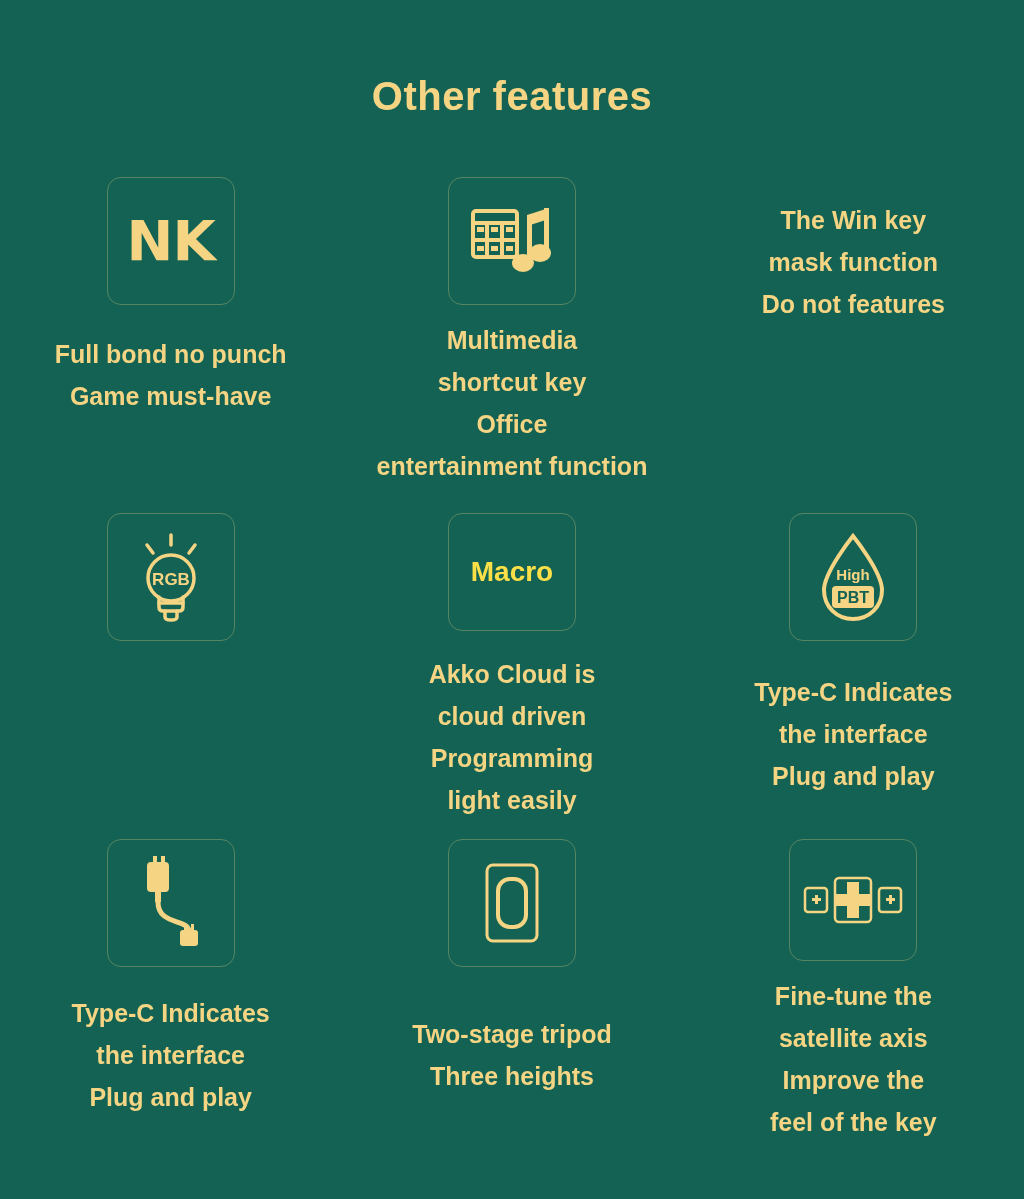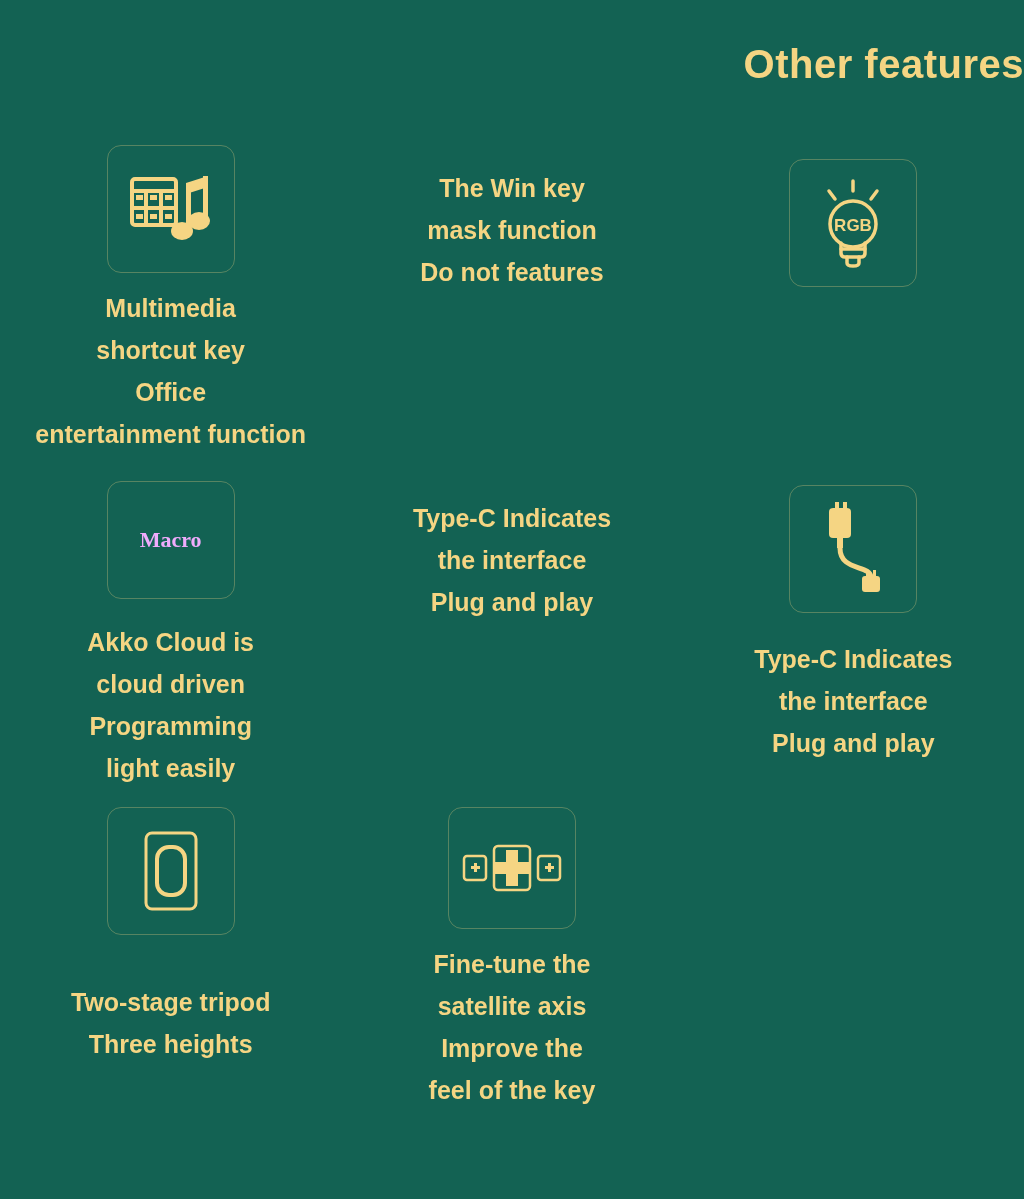--- a/index.html
+++ b/index.html
@@ -13,26 +13,26 @@
     font-family: "Liberation Sans", sans-serif;
     overflow: hidden;
   }
   .page {
     position: relative;
     width: 1024px;
     height: 1199px;
     box-sizing: border-box;
   }
   .title {
-    text-align: right;
+    text-align: center;
     color: #F5D583;
     font-size: 40px;
     font-weight: bold;
     letter-spacing: 0.5px;
-    padding-top: 42px;
+    padding-top: 74px;
     margin: 0;
   }
   .grid {
     margin-top: 58px;
     display: grid;
     grid-template-columns: repeat(3, 1fr);
     grid-template-rows: repeat(3, 322px);
     column-gap: 0px;
   }
   .cell {
@@ -79,36 +79,43 @@
   .icon-box svg { display: block; }
   .nk-text {
     color: #F5D583;
     font-size: 56px;
     font-weight: bold;
     font-family: "DejaVu Sans", sans-serif;
     letter-spacing: -1px;
     line-height: 1;
   }
   .macro-text {
-    color: #f0abfc;
-    font-size: 22px;
-    font-weight: bold;
-    font-family: Liberation Serif, serif;
+    color: #fde047;
+    font-size: 28px;
+    font-weight: bold;
+    font-family: Liberation Sans, sans-serif;
     line-height: 1;
   }
 </style>
 </head>
 <body>
 
 <div class="page">
 
   <h1 class="title">Other features</h1>
 
   <div class="grid">
 
+    <div class="cell r1c1">
+      <div class="icon-box">
+        <span class="nk-text">NK</span>
+      </div>
+      <div class="caption" style="white-space: pre-line;">Full bond no punch
+Game must-have</div>
+    </div>
 
     <div class="cell r1c2">
       <div class="icon-box">
         <span>
           <svg width="86" height="76" viewBox="0 0 86 76">
             <g fill="none" stroke="#F5D583" stroke-width="4">
               <rect x="4" y="8" width="44" height="46" rx="3"></rect>
               <line x1="4" y1="20" x2="48" y2="20"></line>
               <line x1="18" y1="20" x2="18" y2="54"></line>
               <line x1="33" y1="20" x2="33" y2="54"></line>
@@ -167,20 +174,30 @@
       <div class="icon-box">
         <span class="macro-text">Macro</span>
       </div>
       <div class="caption" style="white-space: pre-line;">Akko Cloud is
 cloud driven
 Programming
 light easily</div>
     </div>
 
     <div class="cell r2c3">
+      <div class="icon-box">
+        <span>
+          <svg width="78" height="94" viewBox="0 0 78 94">
+            <path d="M39 6 C39 6 10 42 10 60 C10 77 23 89 39 89 C55 89 68 77 68 60 C68 42 39 6 39 6 Z" fill="none" stroke="#F5D583" stroke-width="4"></path>
+            <text x="39" y="50" text-anchor="middle" font-family="Liberation Sans, sans-serif" font-size="15" font-weight="bold" fill="#F5D583">High</text>
+            <rect x="18" y="56" width="42" height="22" rx="4" fill="#F5D583"></rect>
+            <text x="39" y="73" text-anchor="middle" font-family="Liberation Sans, sans-serif" font-size="16" font-weight="bold" fill="#136253">PBT</text>
+          </svg>
+        </span>
+      </div>
       <div class="caption" style="white-space: pre-line;">Type-C Indicates
 the interface
 Plug and play</div>
     </div>
 
     <div class="cell r3c1">
       <div class="icon-box">
         <span>
           <svg width="80" height="94" viewBox="0 0 80 94">
             <g fill="#F5D583">

